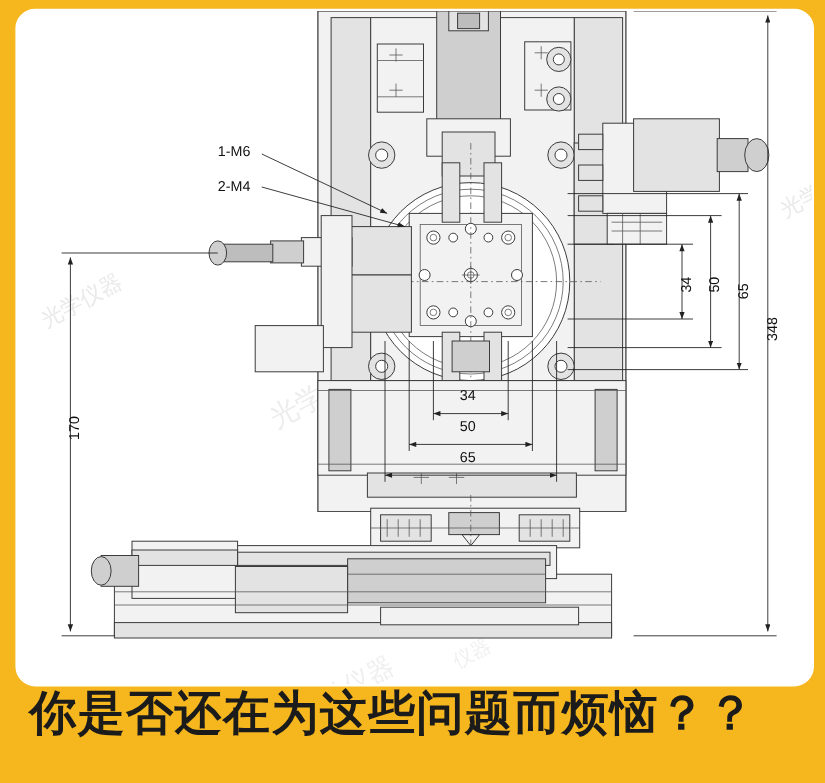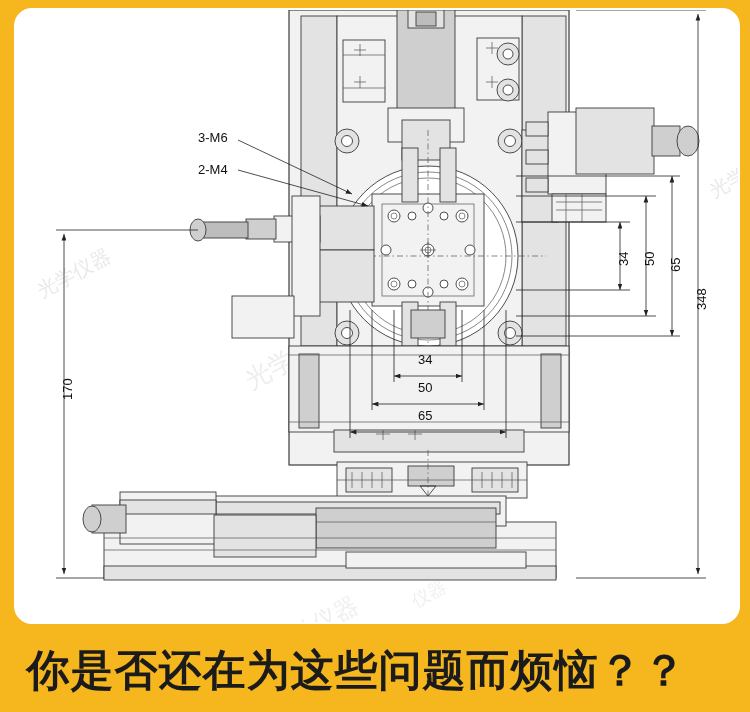--- a/index.html
+++ b/index.html
@@ -53,21 +53,21 @@
   .wm3 { left: 225px; top: 330px; transform: rotate(-28deg); font-size: 26px; color: #ededed;}
   .wm4 { left: 250px; top: 600px; transform: rotate(-28deg); font-size: 24px; color: #efefef;}
   .wm5 { left: 395px; top: 572px; transform: rotate(-28deg); font-size: 18px; color: #f0f0f0;}
   .banner {
     position: absolute;
     left: 0;
     top: 628px;
     width: 713px;
     height: 84px;
     display: flex;
-    align-items: center;
+    align-items: flex-start;
     justify-content: center;
   }
   .banner-text {
     font-family: "DejaVu Sans", "Liberation Sans", sans-serif;
     font-weight: bold;
     font-size: 43px;
     color: #1b1b1b;
     letter-spacing: 1px;
     line-height: 1;
     white-space: nowrap;
@@ -296,21 +296,21 @@
           <path d="M88,568 H40"></path>
           <path d="M48,224 V564" marker-start="url(#arS)" marker-end="url(#ar)"></path>
         </g>
 
         <g class="dim">
           <path d="M222,130 L336,184" marker-end="url(#ar)"></path>
           <path d="M222,160 L352,196" marker-end="url(#ar)"></path>
         </g>
       </svg>
 
-      <span class="callout-label" style="left:182px; top:120px;">3-M6</span>
+      <span class="callout-label" style="left:182px; top:120px;">1-M6</span>
       <span class="callout-label" style="left:182px; top:152px;">2-M4</span>
 
       <span class="dim-label" style="left:402px; top:342px;">34</span>
       <span class="dim-label" style="left:402px; top:370px;">50</span>
       <span class="dim-label" style="left:402px; top:398px;">65</span>
 
       <span class="dim-label rot90" style="left:600px; top:256px;">34</span>
       <span class="dim-label rot90" style="left:626px; top:256px;">50</span>
       <span class="dim-label rot90" style="left:652px; top:262px;">65</span>
       <span class="dim-label rot90" style="left:678px; top:300px;">348</span>

